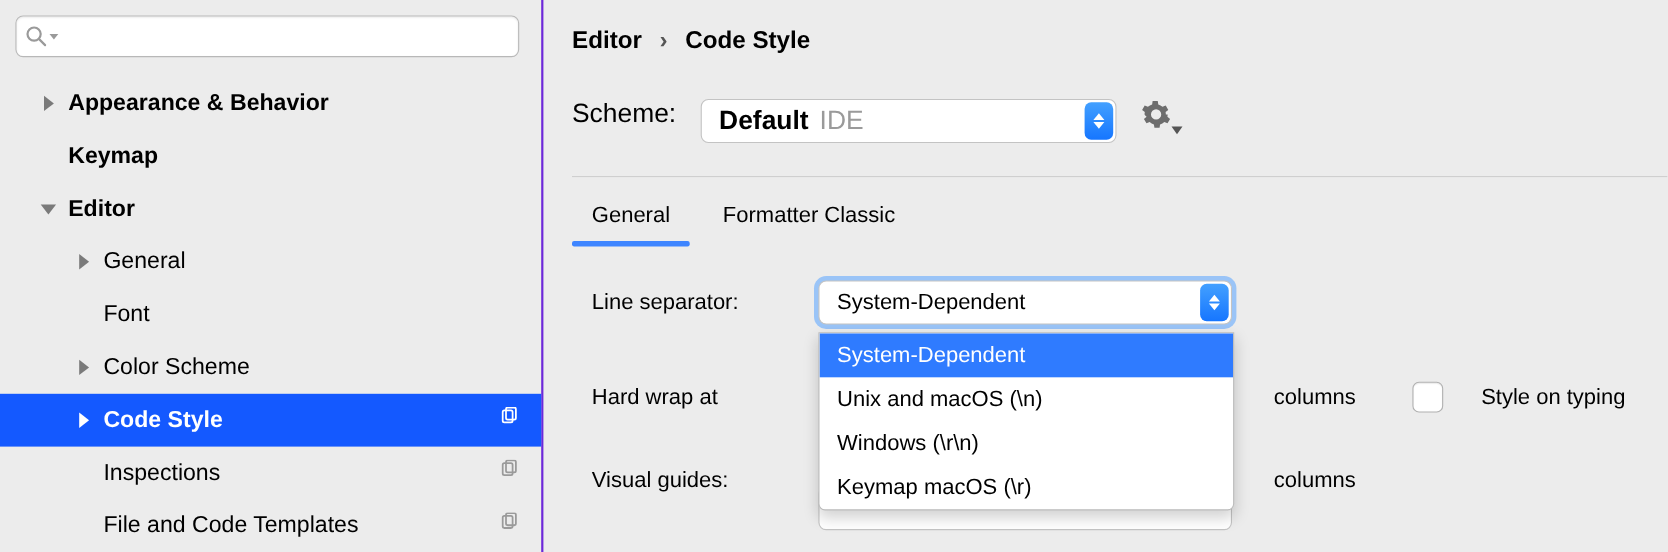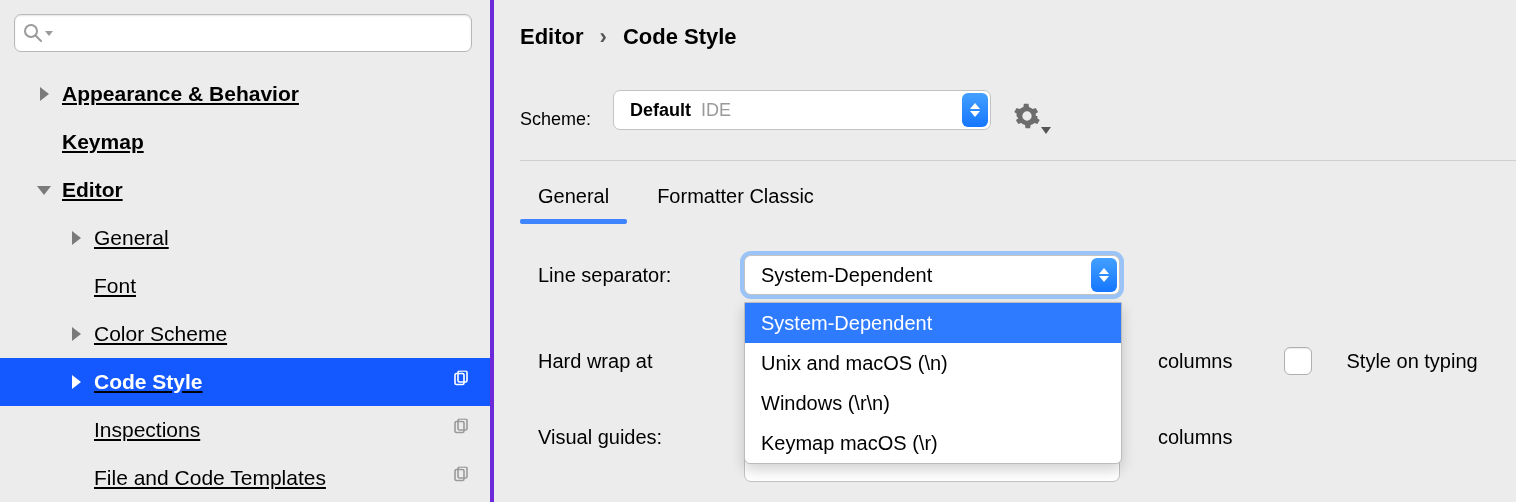--- a/index.html
+++ b/index.html
@@ -15,25 +15,24 @@
   }
   .root {
     display: flex;
     width: 100%;
     height: 100%;
   }
   
   .sidebar {
     width: 494px;
     height: 100%;
-    border-right: 4px solid #6d28d9;
+    border-right: 2px solid #6d28d9;
     box-sizing: border-box;
     background: #ececec;
     position: relative;
-    text-decoration: underline;
   }
   .search-wrap {
     padding: 14px 14px 6px 14px;
   }
   .search {
     position: relative;
     width: 456px;
     height: 36px;
     background: #fff;
     border: 1px solid #b8b8b8;
@@ -99,23 +98,23 @@
     font-weight: 700;
     display: flex;
     align-items: center;
     gap: 16px;
   }
   .crumb-sep { font-weight: 600; color: #555; }
   .scheme-row {
     margin-top: 40px;
     padding-left: 26px;
     display: flex;
-    align-items: flex-end;
+    align-items: flex-start;
     gap: 22px;
-    font-size: 18px;
+    font-size: 24px;
   }
   .scheme-combo {
     width: 378px;
     height: 40px;
     border: 1px solid #c3c3c3;
     border-radius: 7px;
     background: #fff;
     display: flex;
     align-items: center;
     padding-left: 16px;

